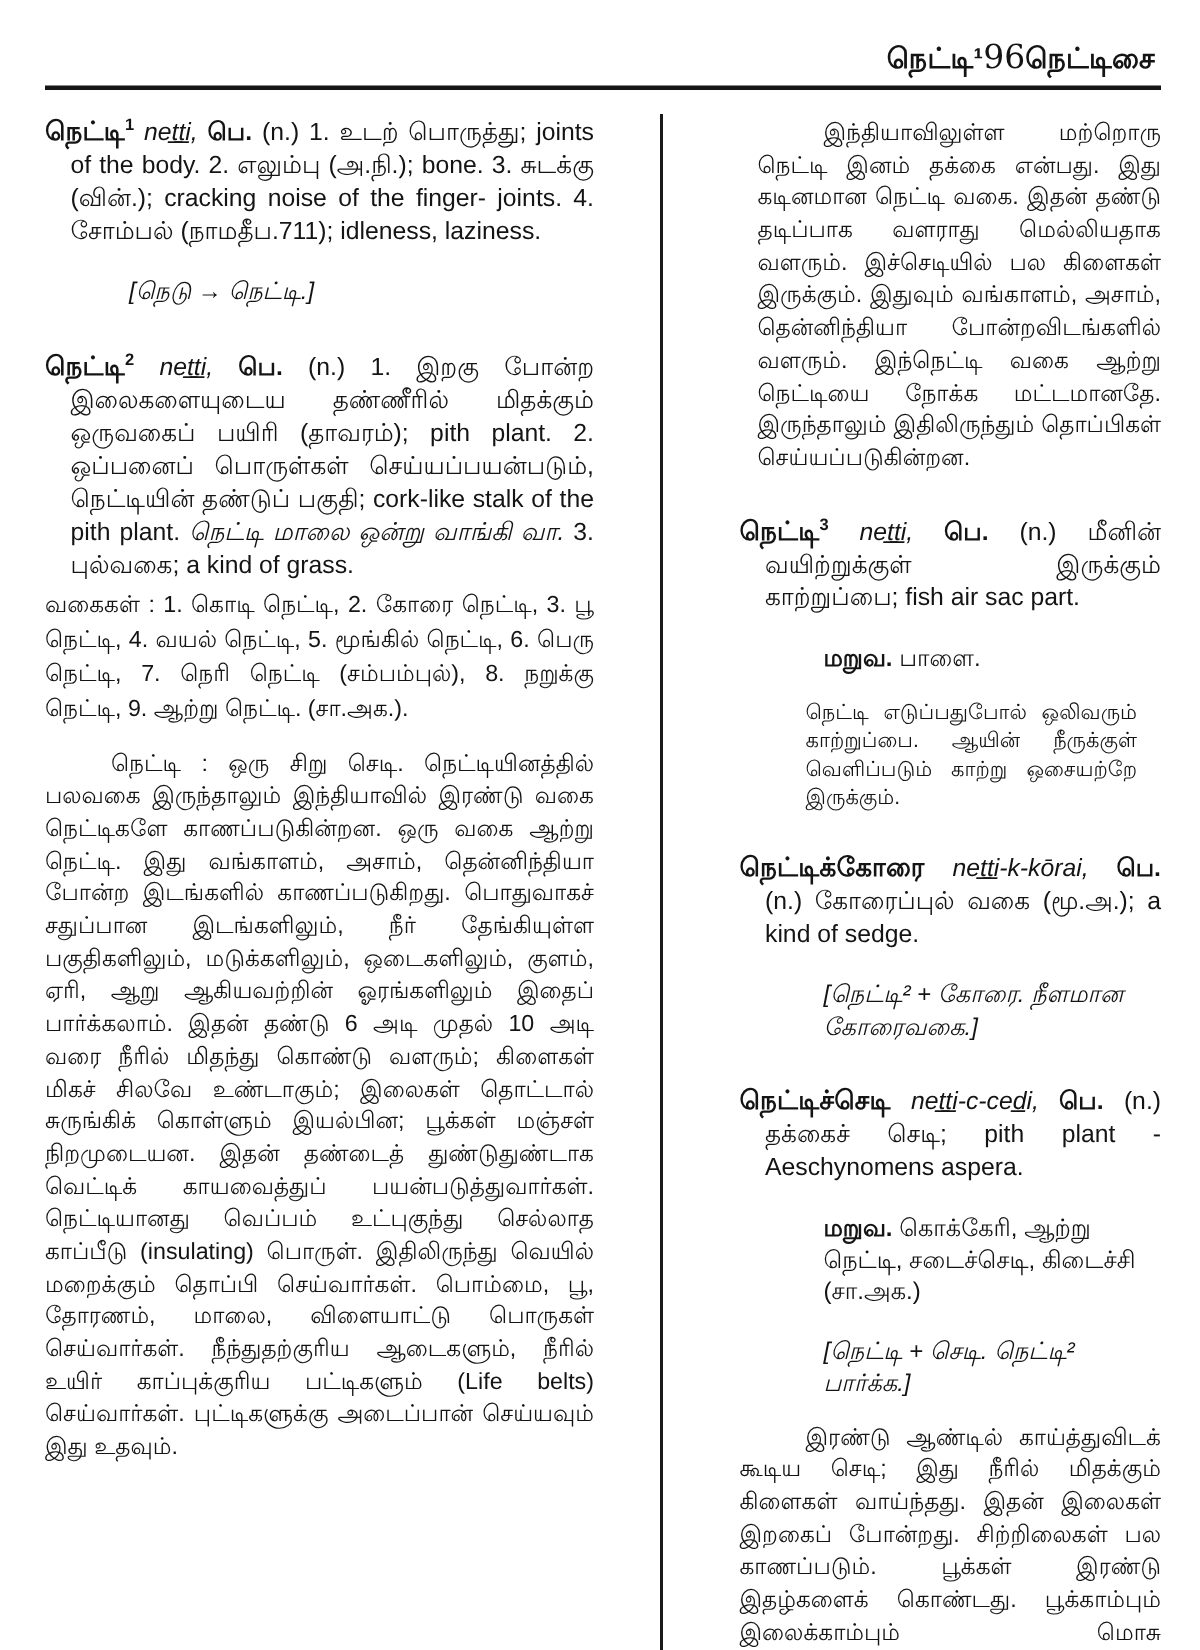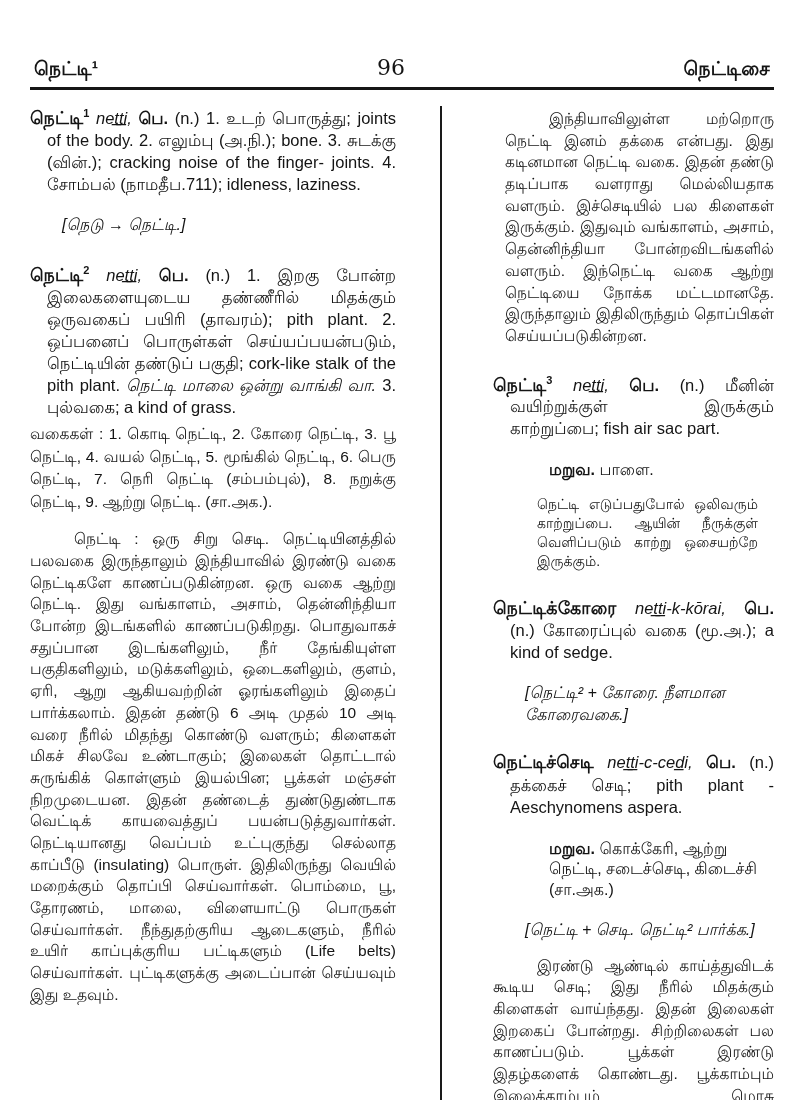--- a/index.html
+++ b/index.html
@@ -1,43 +1,43 @@
 <!DOCTYPE html>
 <html><head>
 <meta charset="utf-8">
 <style>
   html,body{margin:0;padding:0;background:#e8e8e4;}
   .page{
     width:800px;height:1100px;margin:0 auto;background:#ffffff;color:#141414;
     font-family:"Liberation Sans","DejaVu Sans",sans-serif;
     box-sizing:border-box;padding:26px 26px 0 30px;overflow:hidden;position:relative;
   }
-  .header{display:flex;justify-content:space-between;align-items:baseline;padding:0 4px;}
+  .header{display:flex;justify-content:flex-end;align-items:baseline;padding:0 4px;}
   .runhead{font-weight:700;font-size:19px;letter-spacing:.2px;}
-  .pageno{font-family:"DejaVu Serif","Liberation Serif",serif;font-size:22px;font-weight:400;margin-top:29px;}
+  .pageno{font-family:"DejaVu Serif","Liberation Serif",serif;font-size:22px;font-weight:400;}
   .rule{border-bottom:3px solid #151515;margin-top:5px;}
   .columns{display:flex;margin-top:16px;align-items:stretch;gap:36px;}
   .col{box-sizing:border-box;}
   .col-left{width:366px;}
   .divider{width:2px;background:#1a1a1a;margin-left:8px;}
   .col-right{flex:1;padding-left:15px;}
 
   p{margin:0;}
   .entry{
     font-size:16.5px;line-height:1.33;text-align:justify;
     padding-left:17px;text-indent:-17px;margin-bottom:4px;
   }
   .hw{font-weight:700;font-size:17.5px;letter-spacing:.2px;}
   sup.hw-sup{font-size:11px;font-weight:700;}
   .tr{font-style:italic;}
   .pos{font-weight:700;}
   .q{font-style:italic;}
   .sub{margin:20px 0 0 56px;font-size:16px;line-height:1.3;}
   .lbl{font-weight:700;}
-  .etym{font-style:italic;margin:18px 0 0 32px;font-size:16px;line-height:1.35;}
+  .etym{font-style:italic;margin:18px 0 0 56px;font-size:16px;line-height:1.35;}
   .narrow{max-width:225px;}
   .note{margin:14px 16px 0 44px;font-size:14px;line-height:1.36;text-align:justify;}
   .para{font-size:15.5px;line-height:1.4;text-align:justify;text-indent:44px;margin-top:14px;}
   .para.first{margin-top:2px;margin-left:12px;}
   .list{font-size:15.5px;line-height:1.48;text-align:justify;margin-top:1px;}
   .gap-entry{margin-top:26px;}
 </style>
 </head>
 <body>
 

